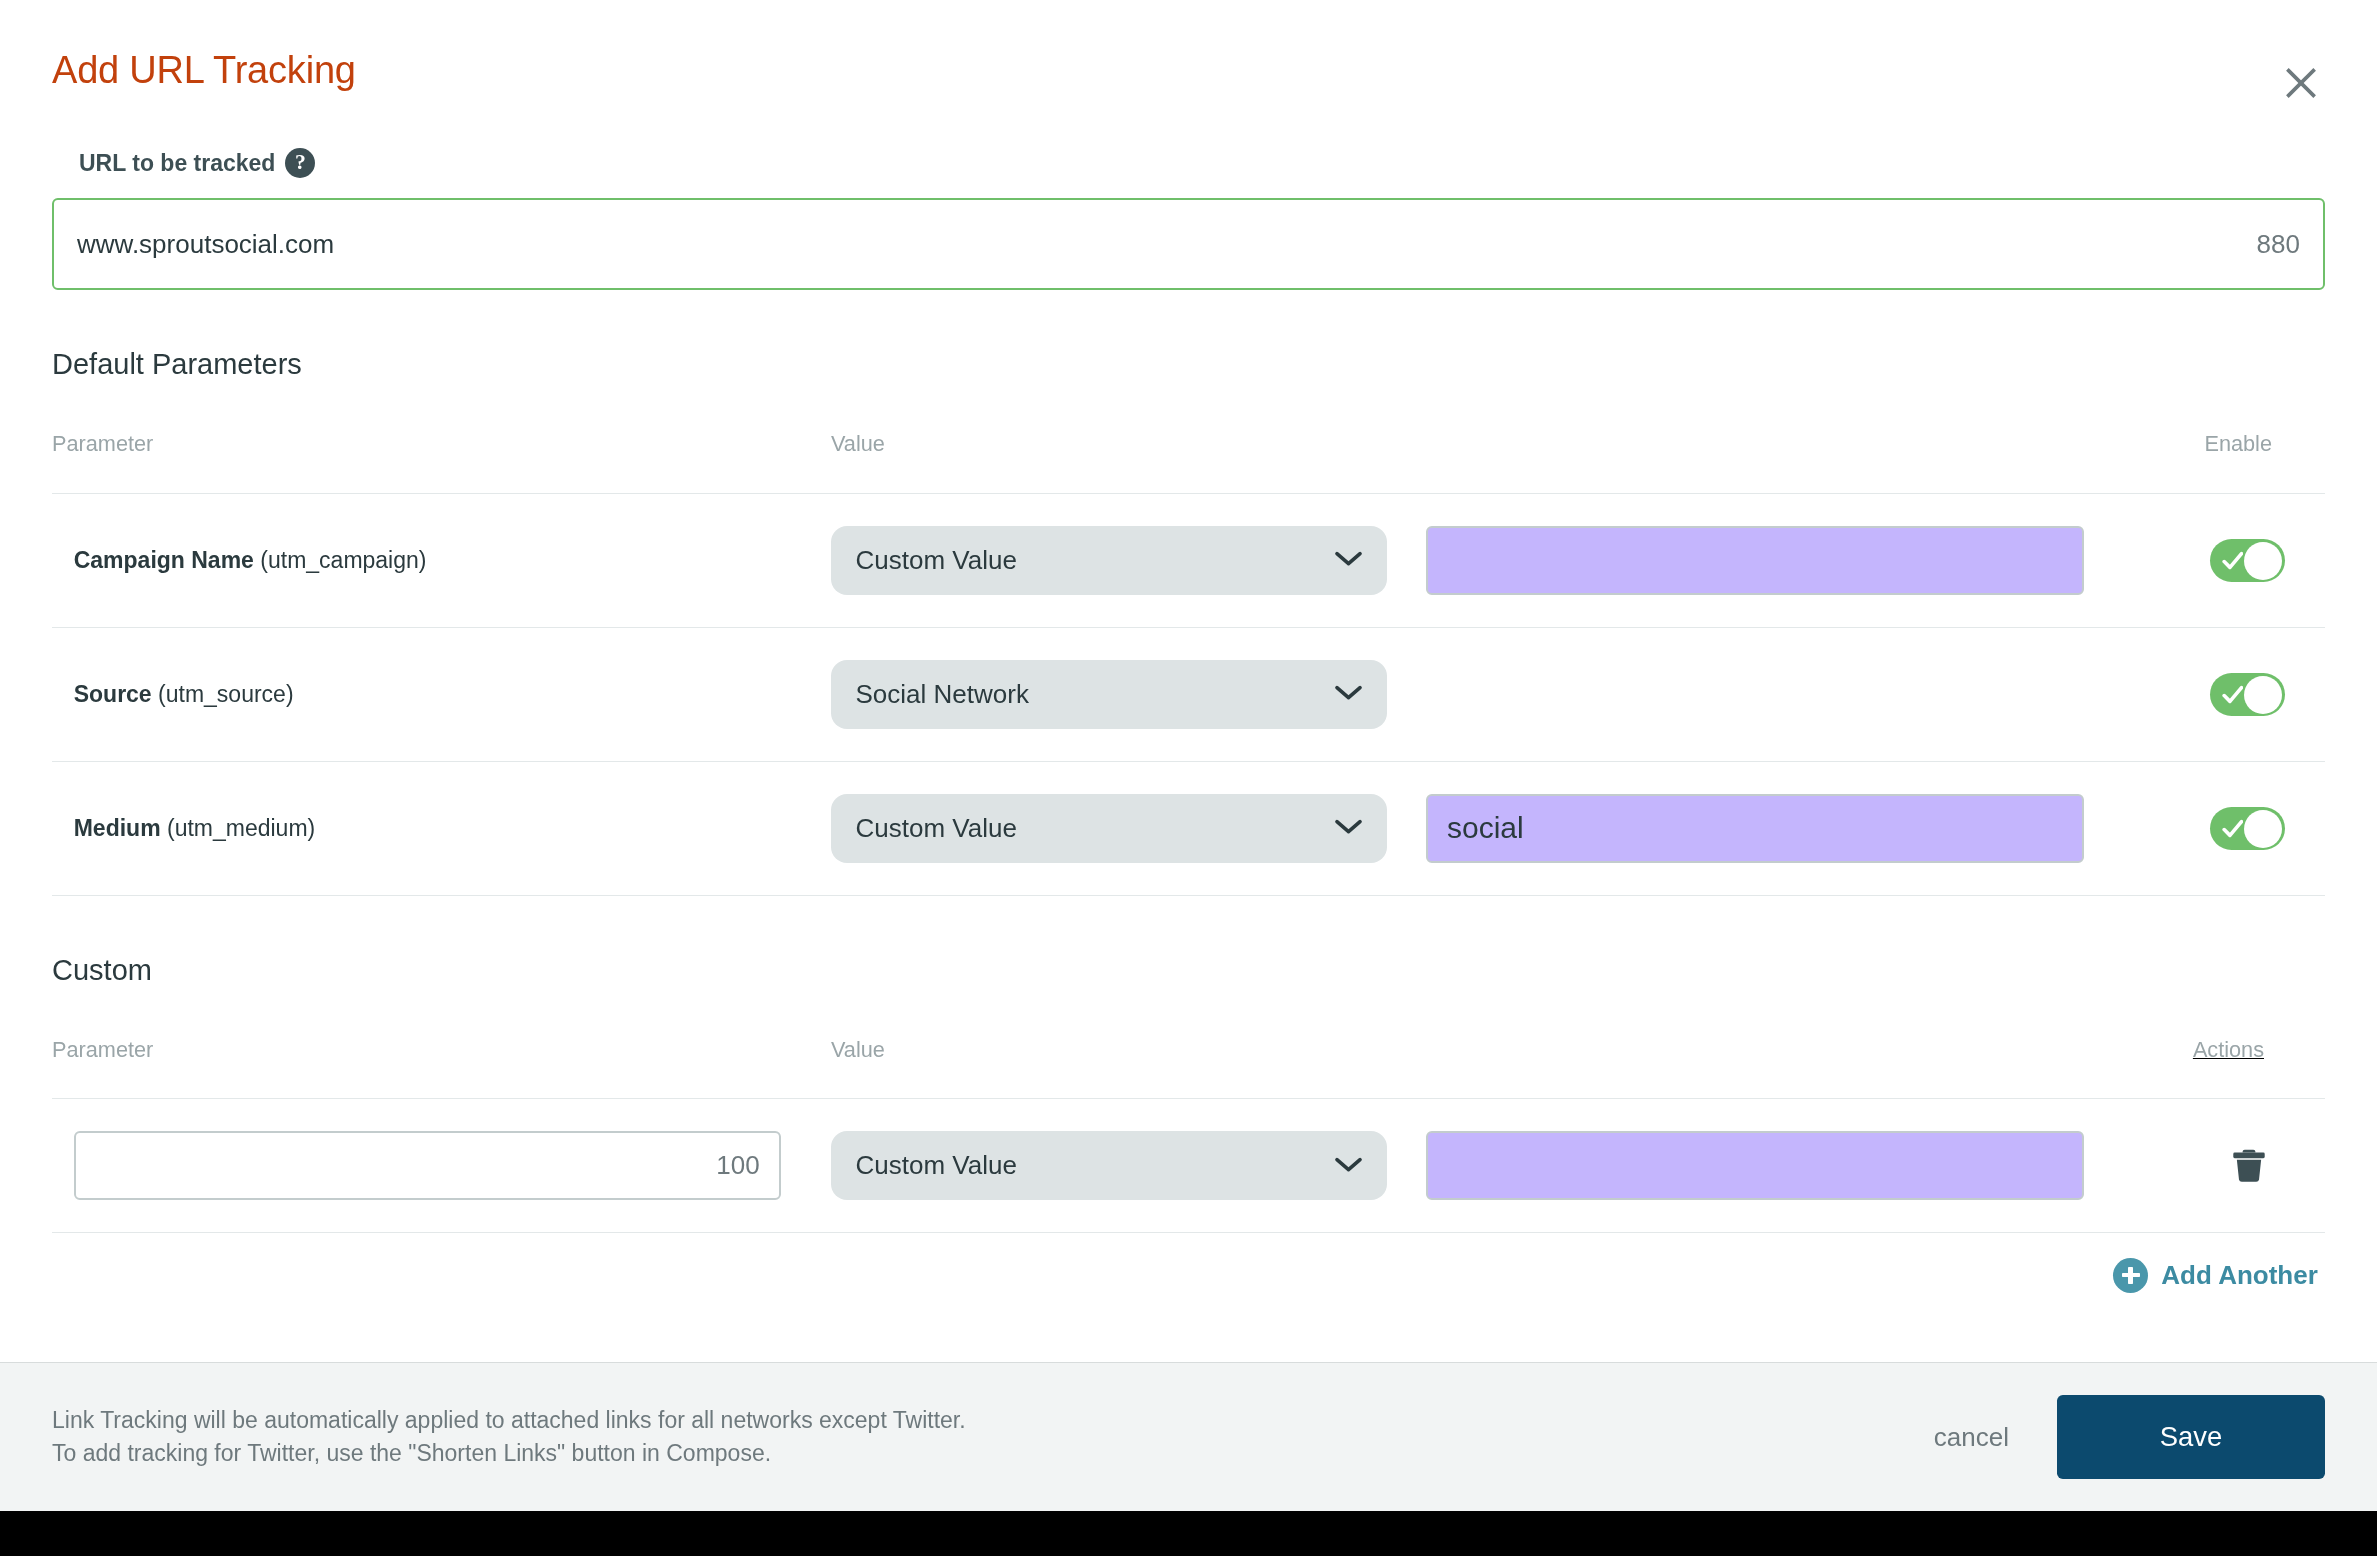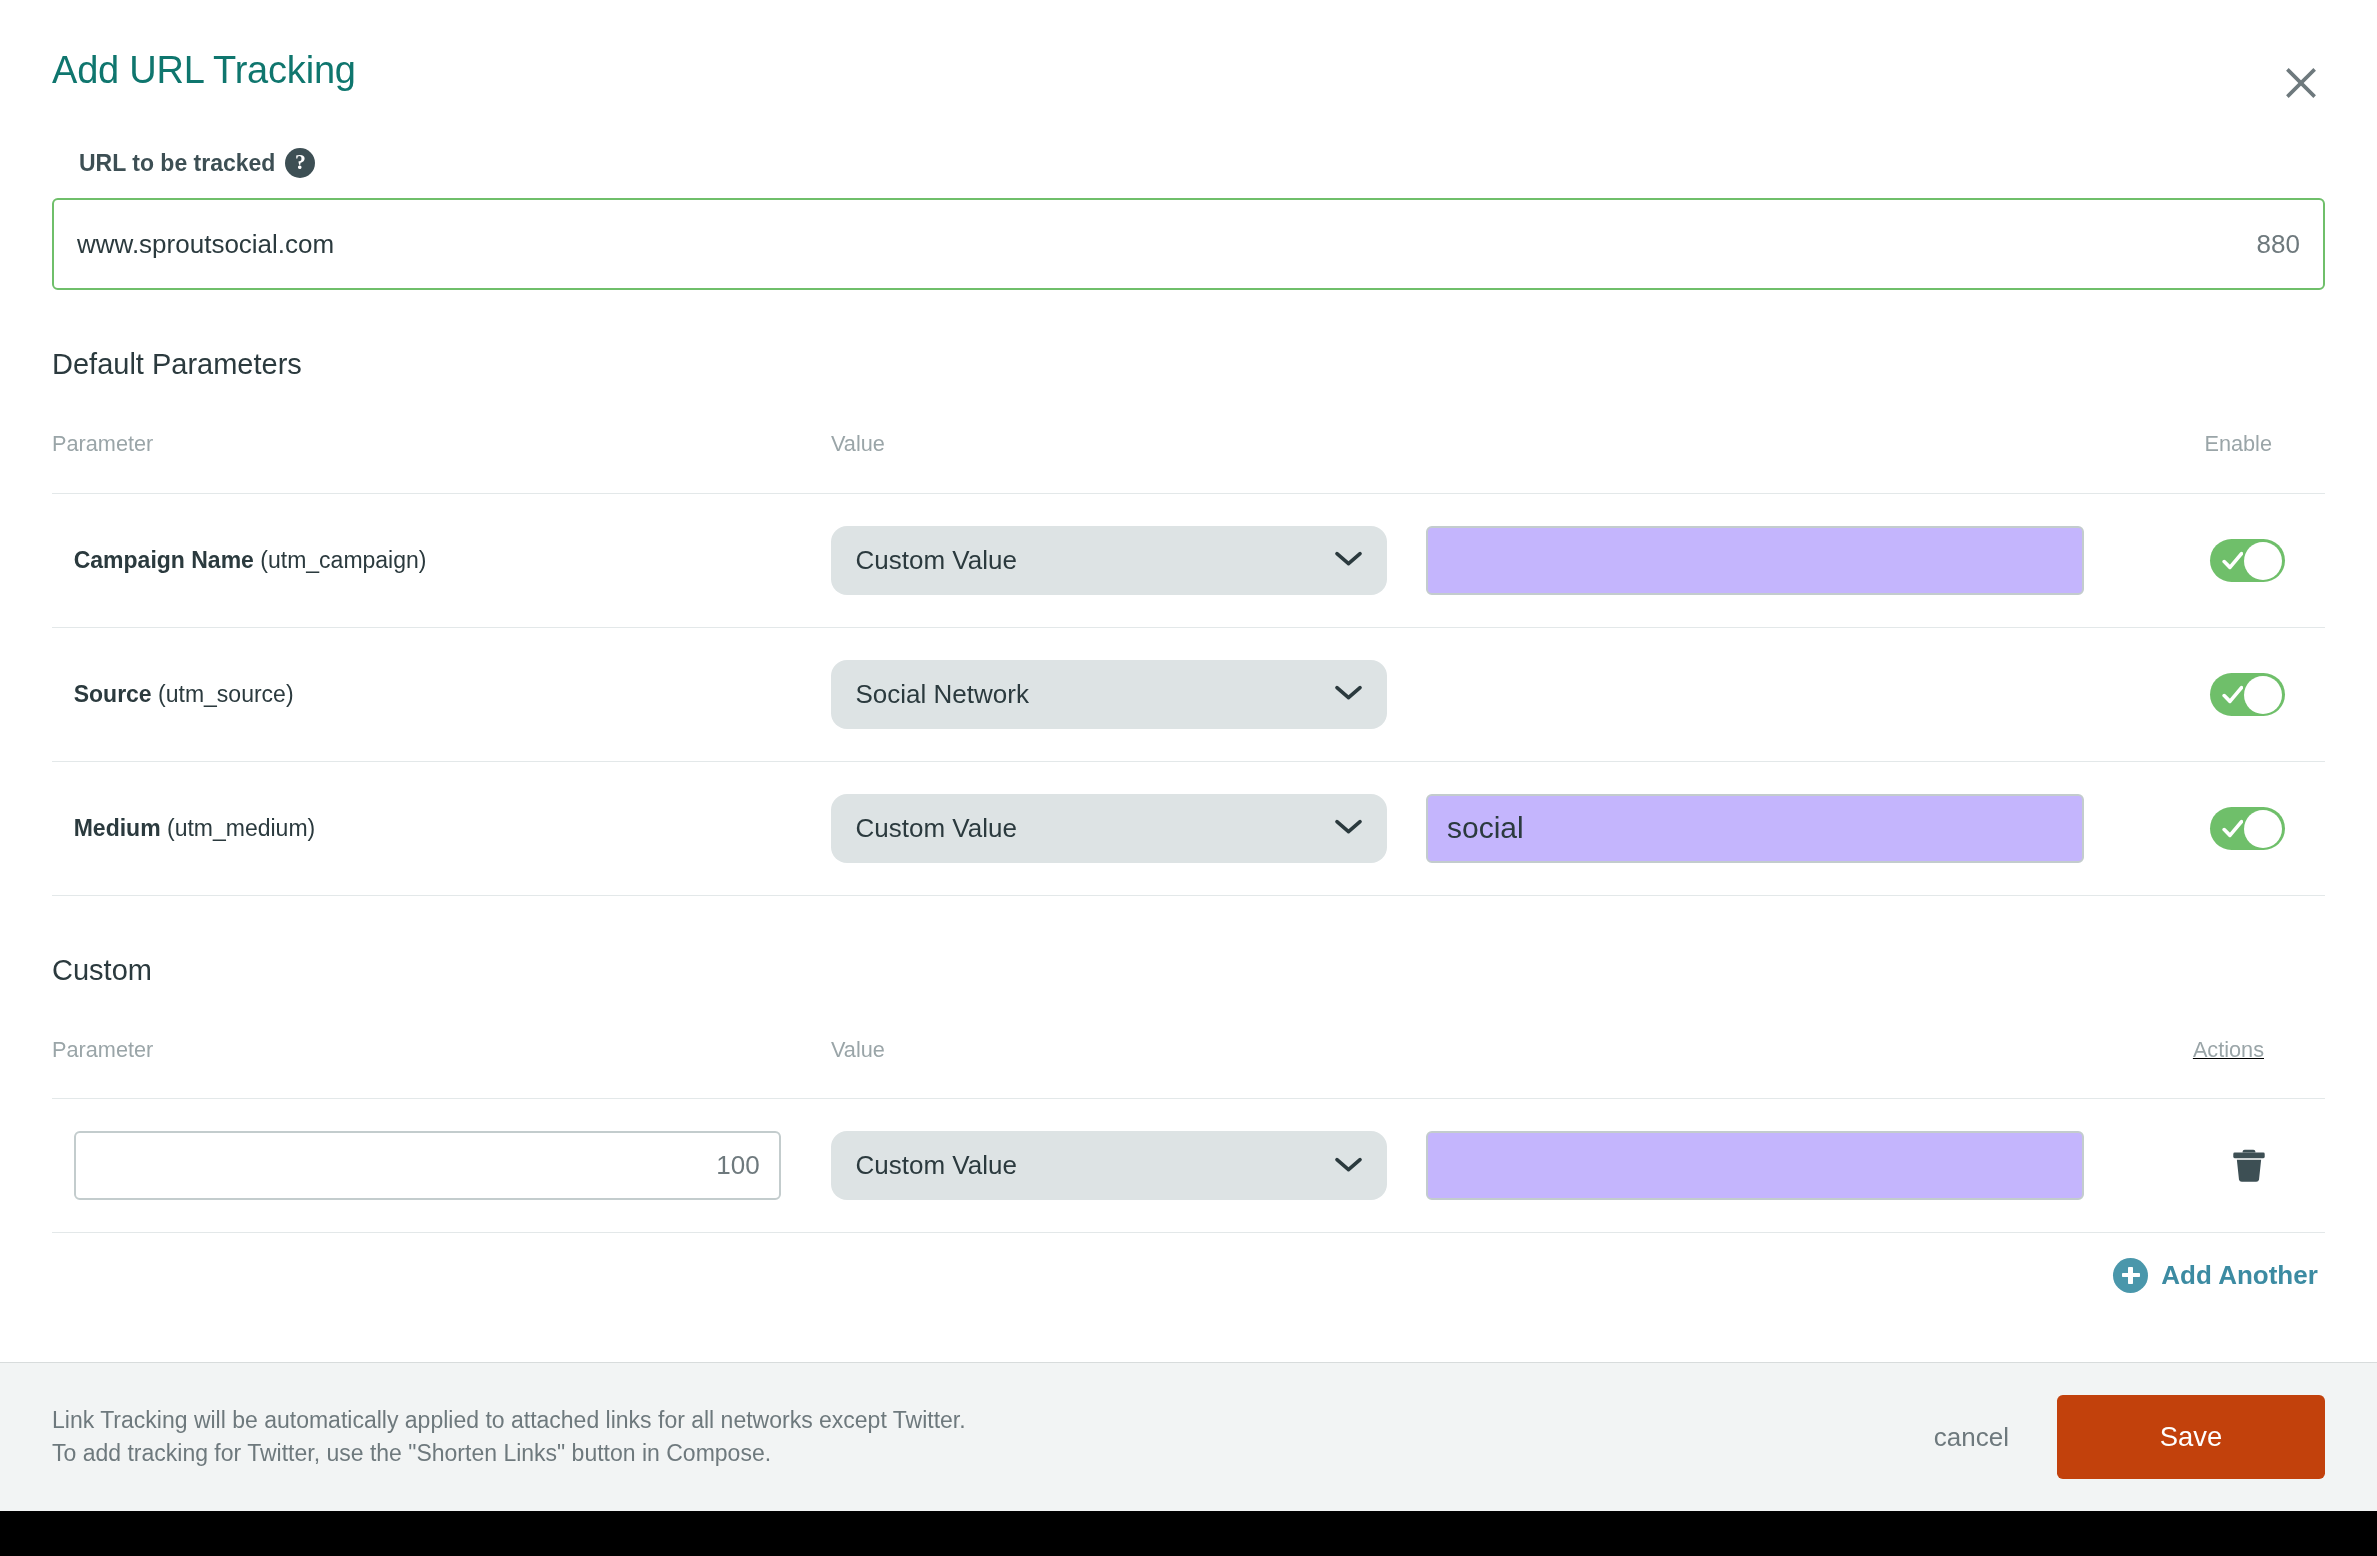--- a/index.html
+++ b/index.html
@@ -19,21 +19,21 @@
   }
 
   
   .header {
     position: relative;
     padding: 51px 52px 0 52px;
   }
   .modal-title {
     font-size: 38px;
     font-weight: 400;
-    color: #0f766e;
+    color: #c2410c;
     letter-spacing: -0.2px;
     line-height: 1;
     margin: 0;
   }
   .close-btn {
     position: absolute;
     top: 58px;
     right: 52px;
     width: 49px;
     height: 49px;
@@ -321,21 +321,21 @@
     color: #6e797d;
     background: none;
     border: none;
     cursor: pointer;
     font-family: "Liberation Sans", sans-serif;
     padding: 0 19px;
   }
   .save-btn {
     width: 268px;
     height: 84px;
-    background: #c2410c;
+    background: #0c4a6e;
     border: none;
     border-radius: 5.8px;
     color: #ffffff;
     font-size: 27.4px;
     cursor: default;
     font-family: "Liberation Sans", sans-serif;
   }
 
   .bottom-bar {
     position: absolute;

